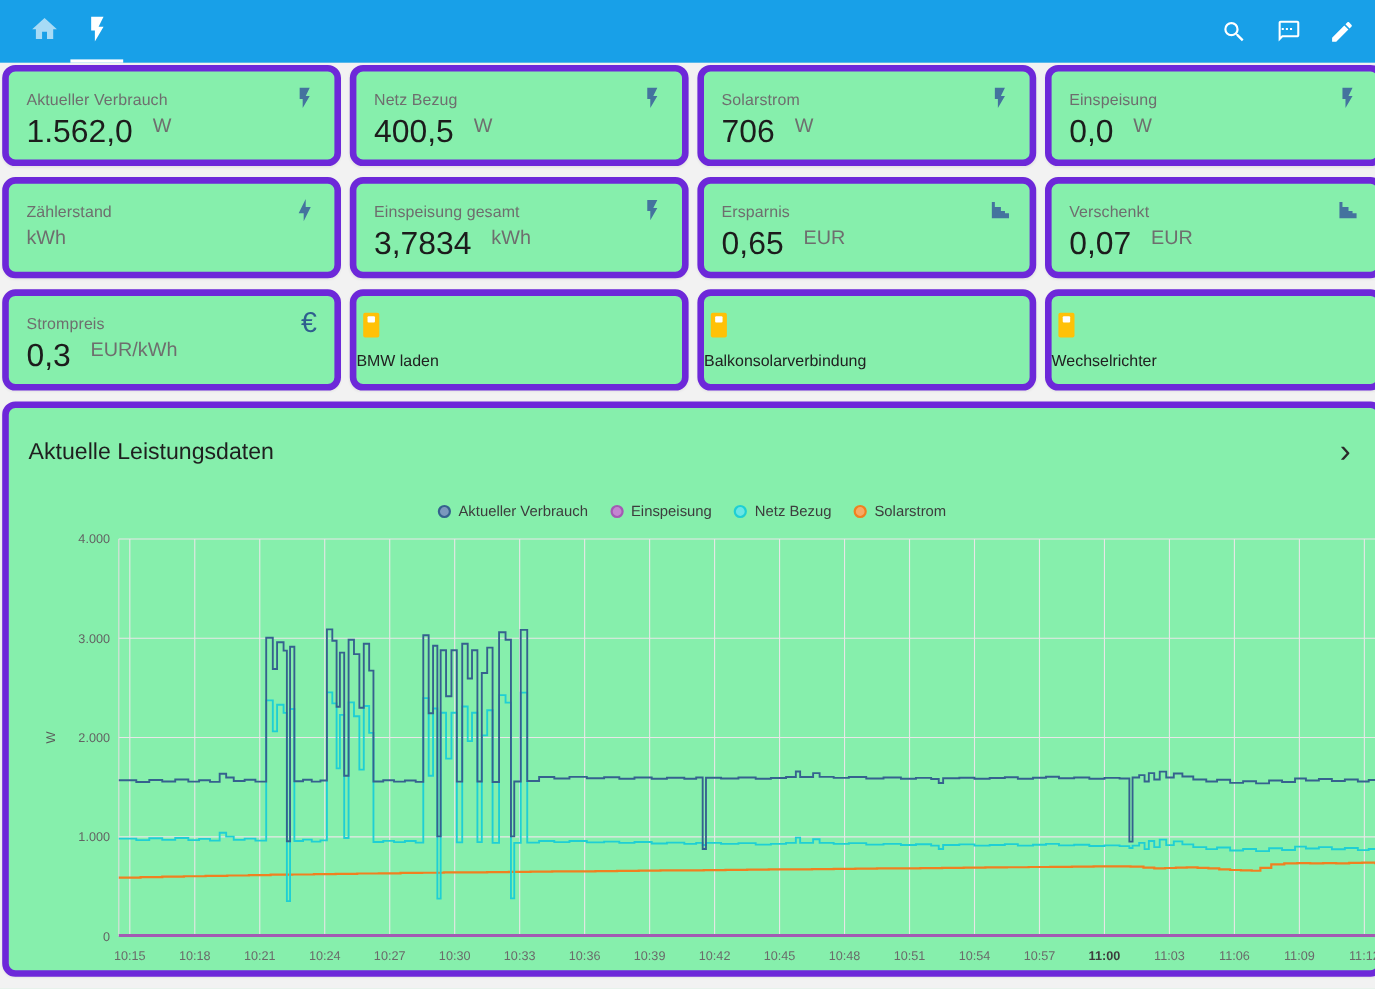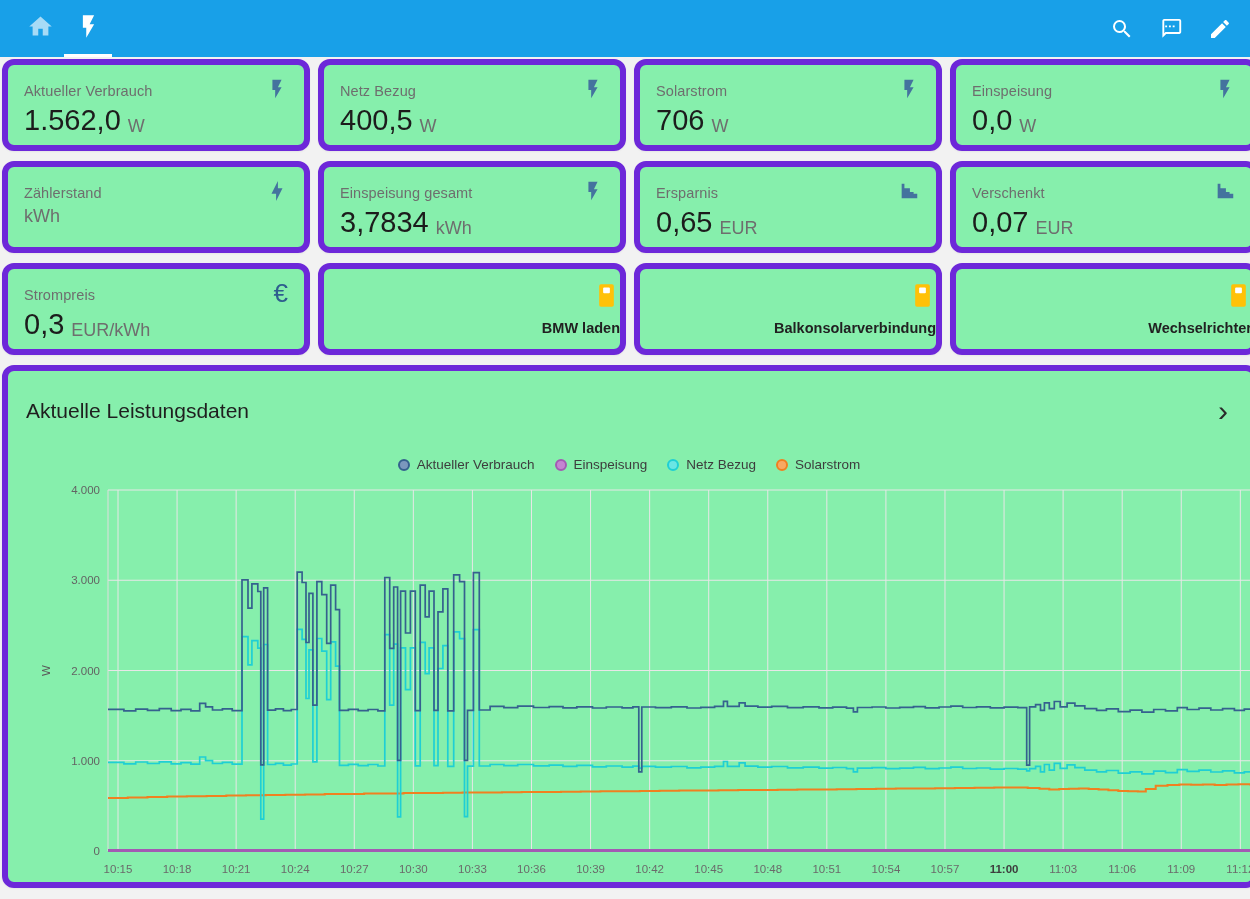--- a/index.html
+++ b/index.html
@@ -39,27 +39,27 @@
   .card {
     background:#86efac; border:6px solid #6d28d9; border-radius:12px;
     box-shadow:0 1px 2px rgba(0,0,0,0.05);
   }
   .value-card { padding:13px 16px 0 16px; cursor:pointer; }
   .card-top { display:flex; justify-content:space-between; align-items:flex-start; }
   .card-label { font-size:14.5px; color:#6e6e6e; padding-top:5px; letter-spacing:.1px; }
   .card-icon { width:22px; height:22px; color:#44739e; }
   .card-icon svg { width:22px; height:22px; fill:#44739e; }
   .card-icon.euro { font-size:26px; line-height:22px; color:#2e5e8e; width:auto; }
-  .value-row { margin-top:4px; display:flex; align-items:flex-end; gap:7px; }
+  .value-row { margin-top:4px; display:flex; align-items:flex-start; gap:18px; }
   .card-value { font-size:29px; color:#1c1c1c; }
   .card-unit { font-size:18px; color:#6e6e6e; }
 
   .switch-card {
-    display:flex; flex-direction:column; align-items:flex-end; justify-content:center;
-    gap:7px; cursor:pointer;font-weight:bold;
+    display:flex; flex-direction:column; align-items:flex-start; justify-content:center;
+    gap:7px; cursor:pointer;
   }
   .switch-icon svg { width:27px; height:27px; }
   .switch-label { font-size:14.5px; color:#212121; }
 
   
   .chart-card { grid-column:1 / 5; padding:26px 20px 0 18px; overflow:hidden; }
   .chart-title-row { display:flex; justify-content:space-between; align-items:center; height:28px;gap:30px; }
   .chart-title { font-size:21px; color:#1f1f1f; font-weight:400; }
   .chart-chevron { font-size:30px; color:#2a2a2a; line-height:22px; cursor:pointer;
                    padding:0 4px; font-weight:400; }

